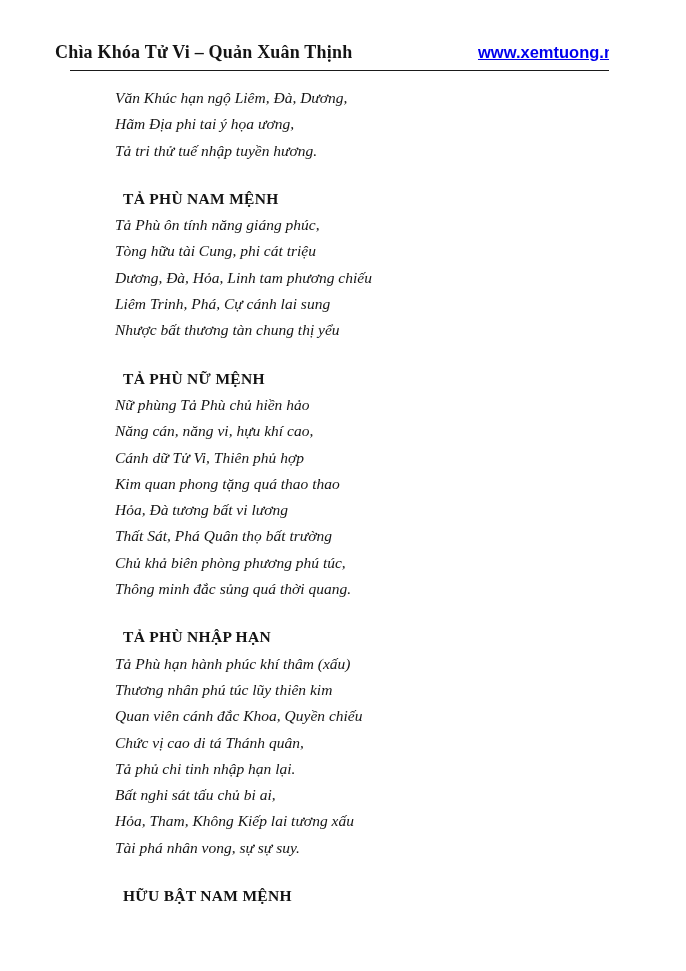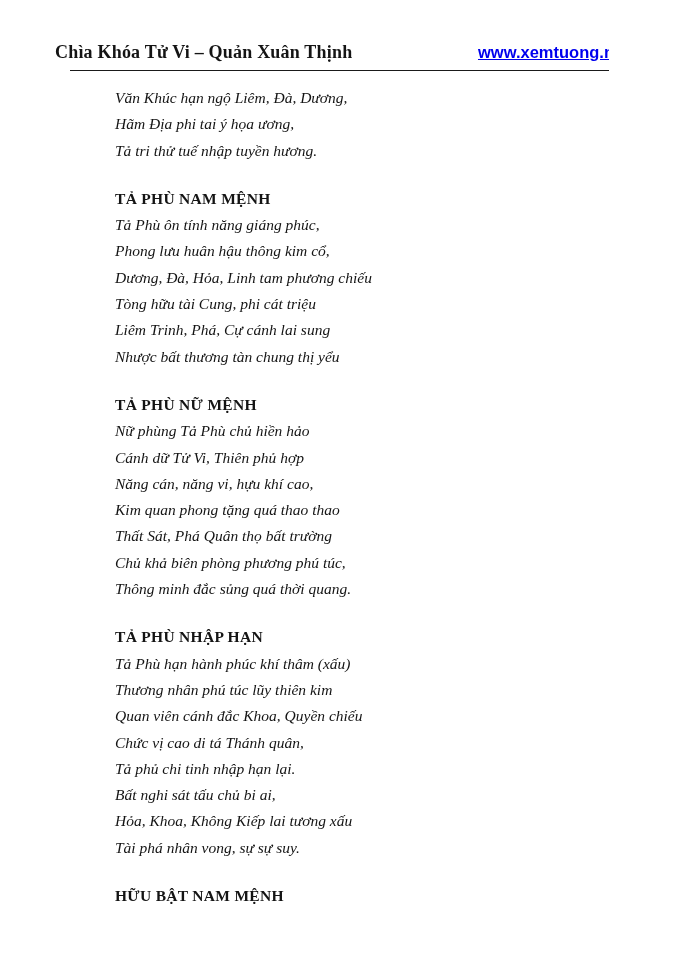--- a/index.html
+++ b/index.html
@@ -64,21 +64,21 @@
     padding: 0;
   }
   .line {
     margin: 4px;
     font-size: 15.5px;
     line-height: 22.3px;
     white-space: pre;
     font-style: italic;
   }
   .heading {
-    margin: 26px 0 0 4px;
+    margin: 26px 0 0 12px;
     font-size: 15.5px;
     line-height: 22.3px;
     font-weight: 700;
     letter-spacing: 0.3px;
     white-space: pre;
   }
 </style>
 </head>
 <body>
 
@@ -97,47 +97,47 @@
   <section class="sect">
 
   <p class="line">Văn Khúc hạn ngộ Liêm, Đà, Dương,</p>
         <p class="line">Hãm Địa phi tai ý họa ương,</p>
         <p class="line">Tả tri thử tuế nhập tuyền hương.</p>
       </section>
 
   <section class="sect">
     <h2 class="heading">TẢ PHÙ NAM MỆNH</h2>
   <p class="line">Tả Phù ôn tính năng giáng phúc,</p>
-        <p class="line">Phong lưu huân hậu thông kim cổ,</p>
+        <p class="line">Tòng hữu tài Cung, phi cát triệu</p>
         <p class="line">Dương, Đà, Hỏa, Linh tam phương chiếu</p>
-        <p class="line">Tòng hữu tài Cung, phi cát triệu</p>
         <p class="line">Liêm Trinh, Phá, Cự cánh lai sung</p>
         <p class="line">Nhược bất thương tàn chung thị yểu</p>
       </section>
 
   <section class="sect">
     <h2 class="heading">TẢ PHÙ NỮ MỆNH</h2>
   <p class="line">Nữ phùng Tả Phù chủ hiền hảo</p>
+        <p class="line">Năng cán, năng vi, hựu khí cao,</p>
         <p class="line">Cánh dữ Tử Vi, Thiên phủ hợp</p>
-        <p class="line">Năng cán, năng vi, hựu khí cao,</p>
         <p class="line">Kim quan phong tặng quá thao thao</p>
+        <p class="line">Hỏa, Đà tương bất vi lương</p>
         <p class="line">Thất Sát, Phá Quân thọ bất trường</p>
         <p class="line">Chủ khả biên phòng phương phú túc,</p>
         <p class="line">Thông minh đắc sủng quá thời quang.</p>
       </section>
 
   <section class="sect">
     <h2 class="heading">TẢ PHÙ NHẬP HẠN</h2>
   <p class="line">Tả Phù hạn hành phúc khí thâm (xấu)</p>
         <p class="line">Thương nhân phú túc lũy thiên kim</p>
         <p class="line">Quan viên cánh đắc Khoa, Quyền chiếu</p>
         <p class="line">Chức vị cao di tá Thánh quân,</p>
         <p class="line">Tả phủ chi tinh nhập hạn lại.</p>
         <p class="line">Bất nghi sát tấu chủ bi ai,</p>
-        <p class="line">Hỏa, Khoa, Không Kiếp lai tương xấu</p>
+        <p class="line">Hỏa, Tham, Không Kiếp lai tương xấu</p>
         <p class="line">Tài phá nhân vong, sự sự suy.</p>
       </section>
 
   <section class="sect">
     <h2 class="heading">HỮU BẬT NAM MỆNH</h2>
   </section>
 </main>
 </div>
 
 </body></html>

